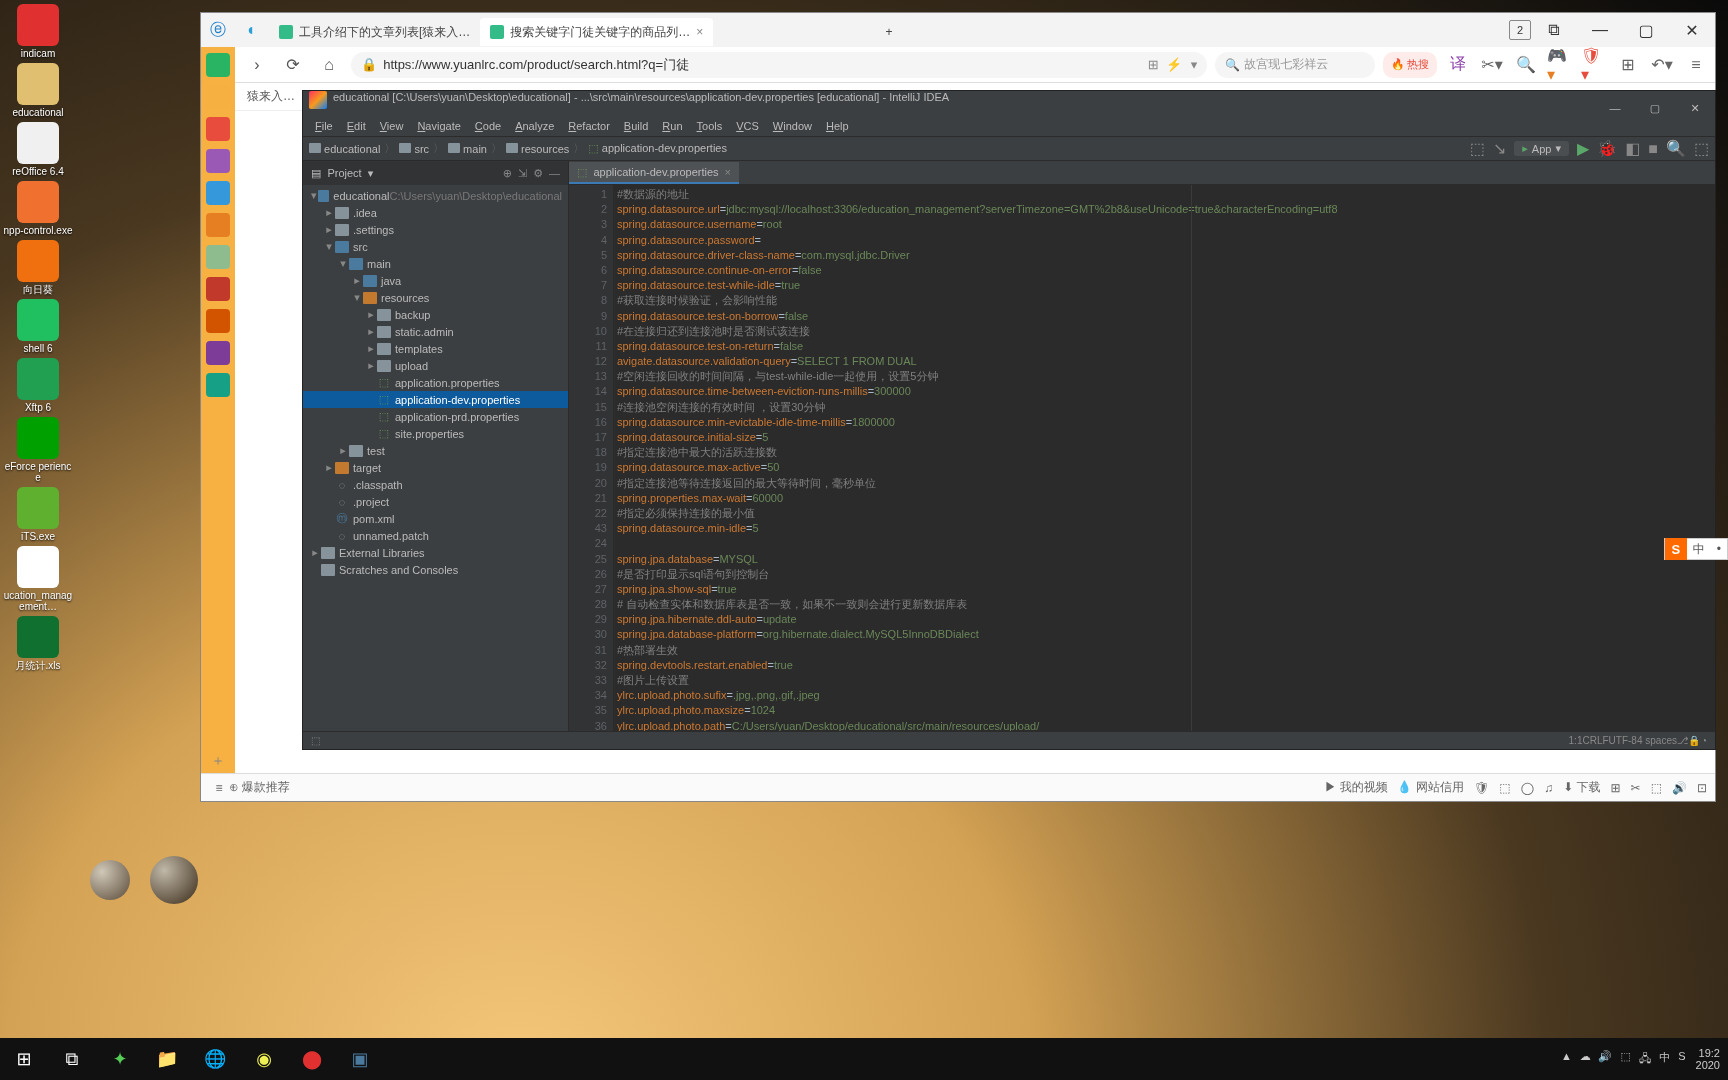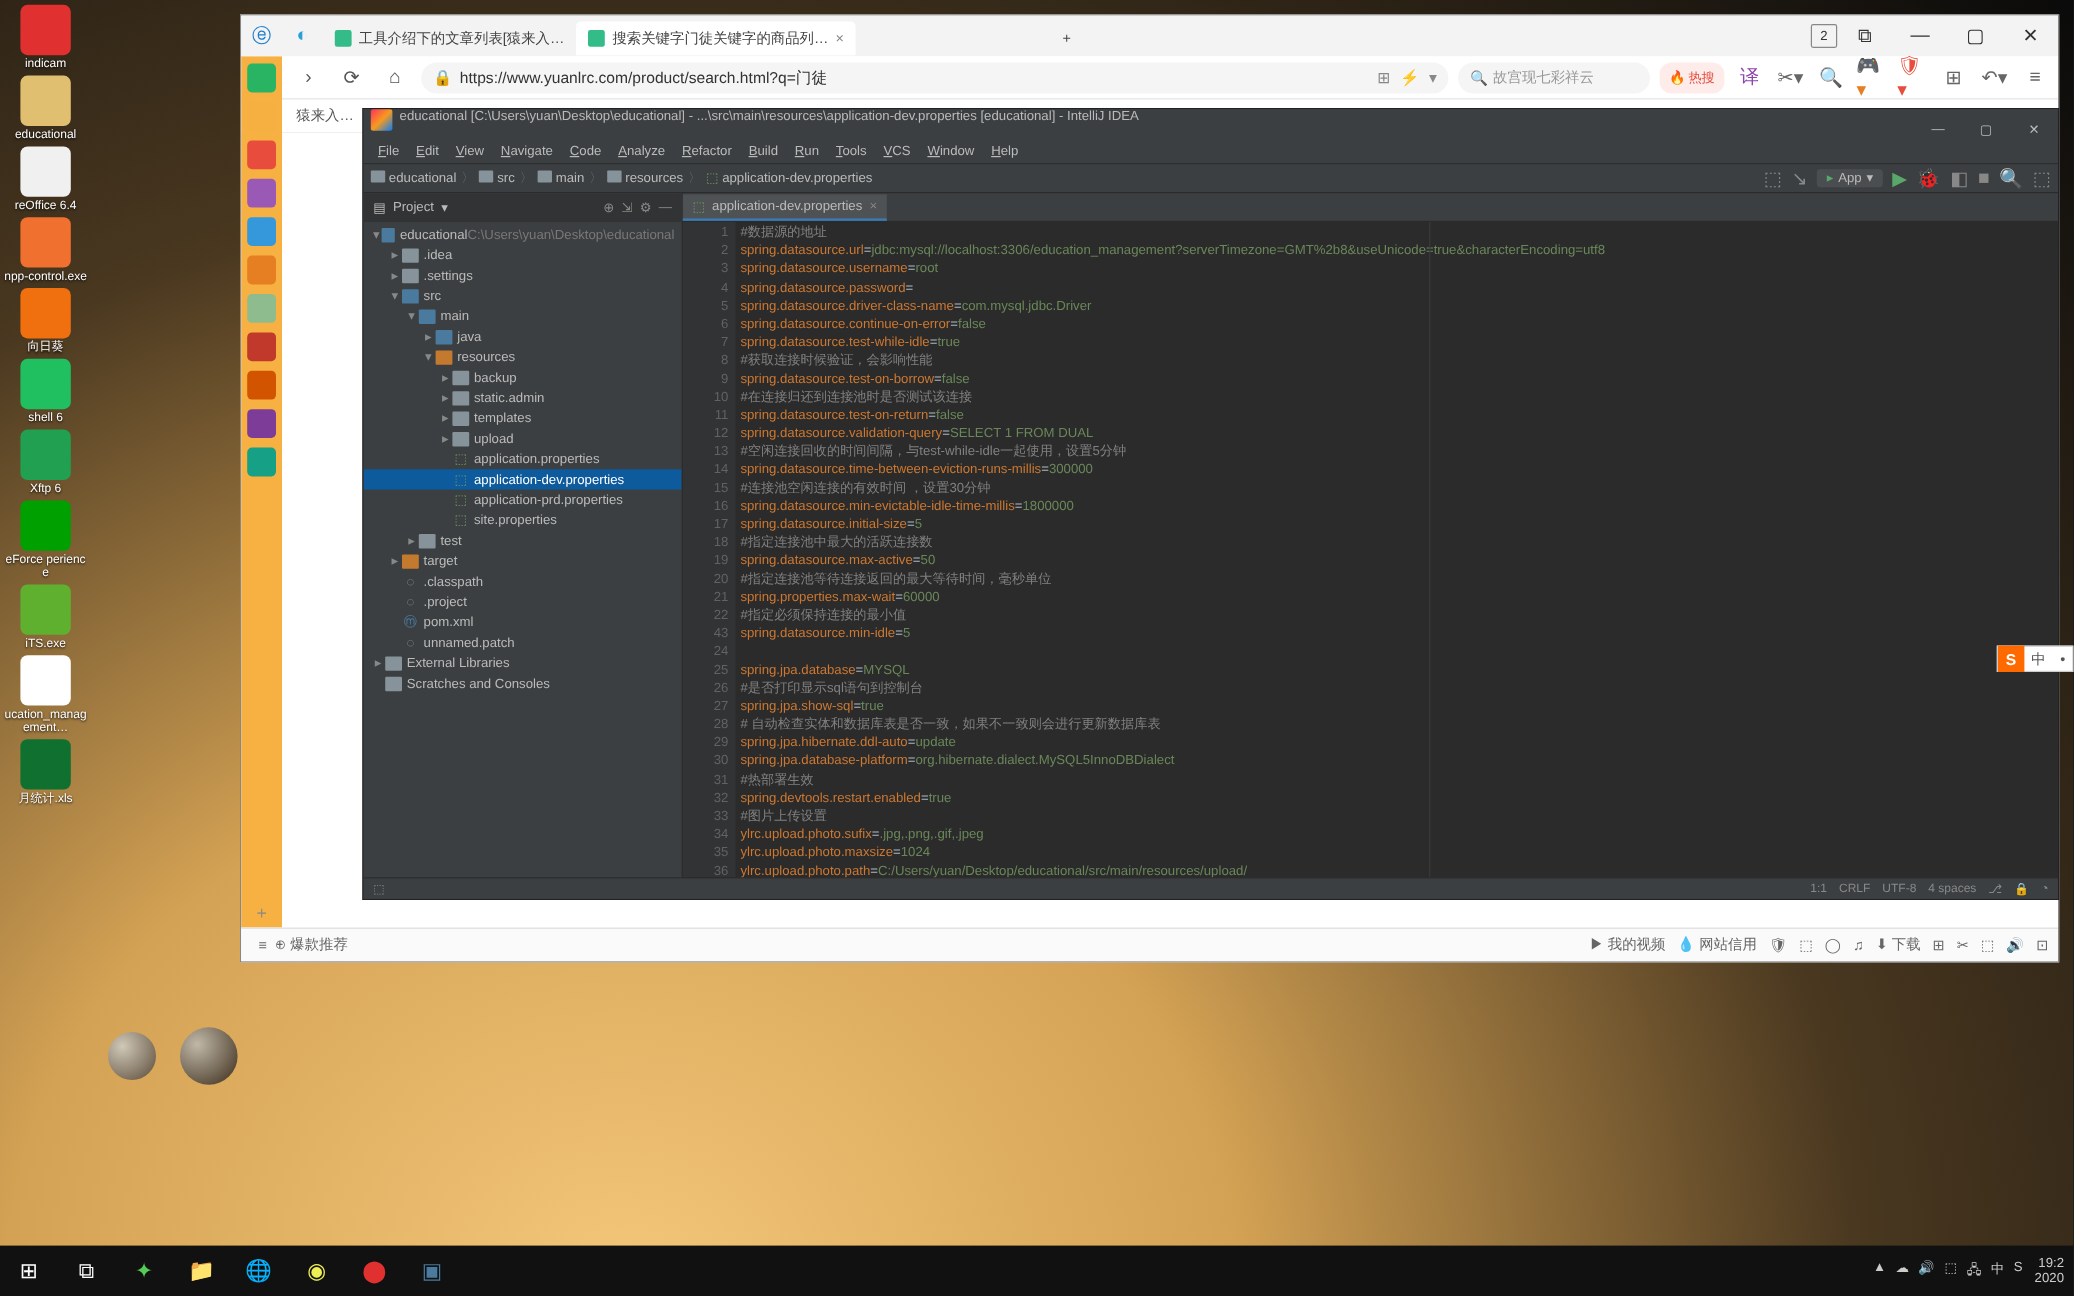--- a/index.html
+++ b/index.html
@@ -77,21 +77,21 @@
 .gutter div { height: 15.2px; line-height: 15.2px; }
 .code { flex: 1; font-family: Consolas, monospace; font-size: 11px; padding: 2px 4px; color: #a9b7c6; position: relative; }
 .code .line { height: 15.2px; line-height: 15.2px; white-space: pre; }
 .c-comment { color: #808080; }
 .c-key { color: #cc7832; }
 .c-eq { color: #a9b7c6; }
 .c-val { color: #6a8759; }
 .code .rmargin { position: absolute; top: 0; bottom: 0; left: 578px; width: 1px; background: #3b3b3b; }
 
 .ide-status { height: 18px; background: #3c3f41; border-top: 1px solid #2b2b2b; display: flex; align-items: center; padding: 0 8px; font-size: 10px; color: #888; }
-.ide-status .right { margin-left: auto; display: flex; gap: 10px; }
+.ide-status .right { margin-left: auto; display: flex; }
 
 
 .below-browser { position: absolute; left: 324px; top: 752px; z-index: 1; display: flex; gap: 10px; align-items: center; }
 .below-thumb { width: 58px; height: 44px; background: linear-gradient(135deg,#2e7,#27c); border-radius: 3px; font-size: 8px; color: #fff; display: flex; align-items: flex-end; padding: 2px; }
 .below-text { font-size: 12px; color: #333; }
 
 
 .ime-float { position: absolute; right: 0; top: 538px; height: 22px; background: #fff; border: 1px solid #ccc; display: flex; align-items: center; z-index: 5; }
 .ime-s { width: 22px; height: 22px; background: #ff6a00; color: #fff; display: flex; align-items: center; justify-content: center; font-weight: bold; font-size: 13px; }
 .ime-z { padding: 0 6px; color: #555; font-size: 12px; }
@@ -493,21 +493,21 @@
             <div class="line"><span class="c-key">spring.datasource.url</span><span class="c-eq">=</span><span class="c-val">jdbc:mysql://localhost:3306/education_management?serverTimezone=GMT%2b8&amp;useUnicode=true&amp;characterEncoding=utf8</span></div>
             <div class="line"><span class="c-key">spring.datasource.username</span><span class="c-eq">=</span><span class="c-val">root</span></div>
             <div class="line"><span class="c-key">spring.datasource.password</span><span class="c-eq">=</span><span class="c-val"></span></div>
             <div class="line"><span class="c-key">spring.datasource.driver-class-name</span><span class="c-eq">=</span><span class="c-val">com.mysql.jdbc.Driver</span></div>
             <div class="line"><span class="c-key">spring.datasource.continue-on-error</span><span class="c-eq">=</span><span class="c-val">false</span></div>
             <div class="line"><span class="c-key">spring.datasource.test-while-idle</span><span class="c-eq">=</span><span class="c-val">true</span></div>
             <div class="line"><span class="c-comment">#获取连接时候验证，会影响性能</span></div>
             <div class="line"><span class="c-key">spring.datasource.test-on-borrow</span><span class="c-eq">=</span><span class="c-val">false</span></div>
             <div class="line"><span class="c-comment">#在连接归还到连接池时是否测试该连接</span></div>
             <div class="line"><span class="c-key">spring.datasource.test-on-return</span><span class="c-eq">=</span><span class="c-val">false</span></div>
-            <div class="line"><span class="c-key">spring.datasource.validation-query</span><span class="c-eq">=</span><span class="c-val">SELECT 1 FROM DUAL</span></div>
+            <div class="line"><span class="c-key">avigate.datasource.validation-query</span><span class="c-eq">=</span><span class="c-val">SELECT 1 FROM DUAL</span></div>
             <div class="line"><span class="c-comment">#空闲连接回收的时间间隔，与test-while-idle一起使用，设置5分钟</span></div>
             <div class="line"><span class="c-key">spring.datasource.time-between-eviction-runs-millis</span><span class="c-eq">=</span><span class="c-val">300000</span></div>
             <div class="line"><span class="c-comment">#连接池空闲连接的有效时间 ，设置30分钟</span></div>
             <div class="line"><span class="c-key">spring.datasource.min-evictable-idle-time-millis</span><span class="c-eq">=</span><span class="c-val">1800000</span></div>
             <div class="line"><span class="c-key">spring.datasource.initial-size</span><span class="c-eq">=</span><span class="c-val">5</span></div>
             <div class="line"><span class="c-comment">#指定连接池中最大的活跃连接数</span></div>
             <div class="line"><span class="c-key">spring.datasource.max-active</span><span class="c-eq">=</span><span class="c-val">50</span></div>
             <div class="line"><span class="c-comment">#指定连接池等待连接返回的最大等待时间，毫秒单位</span></div>
             <div class="line"><span class="c-key">spring.properties.max-wait</span><span class="c-eq">=</span><span class="c-val">60000</span></div>
             <div class="line"><span class="c-comment">#指定必须保持连接的最小值</span></div>

